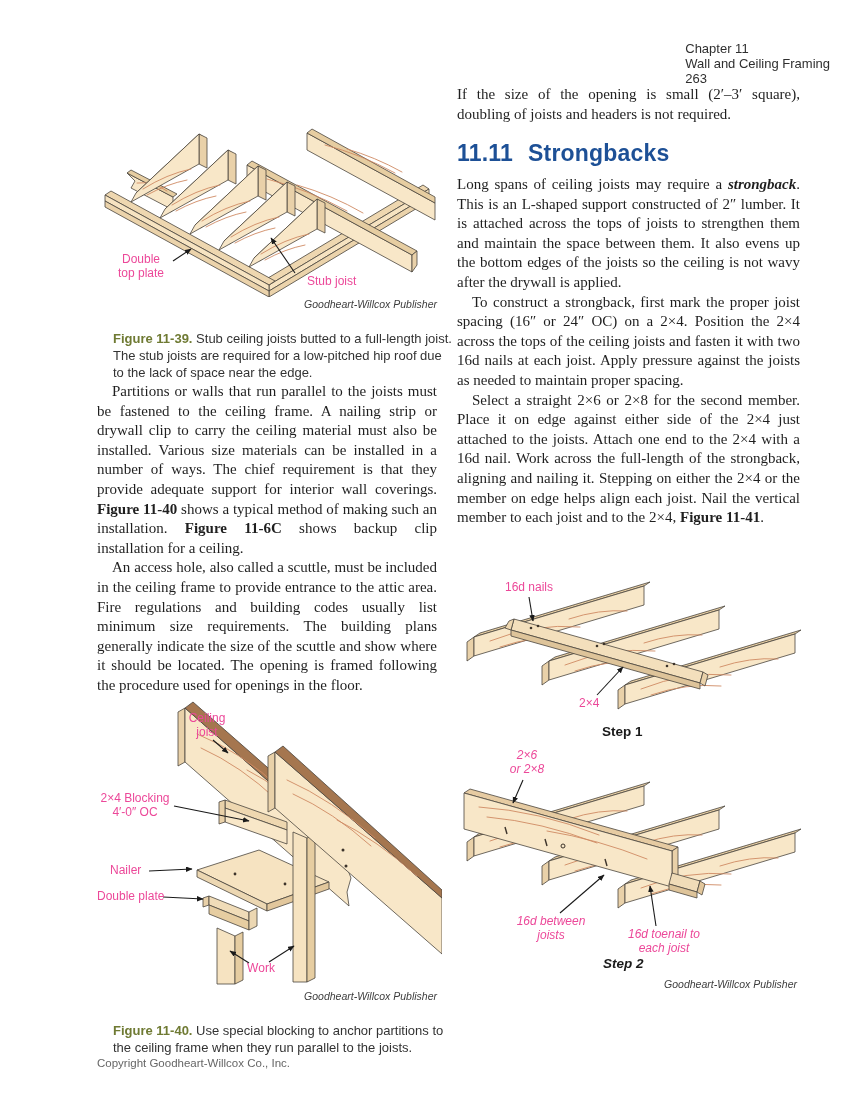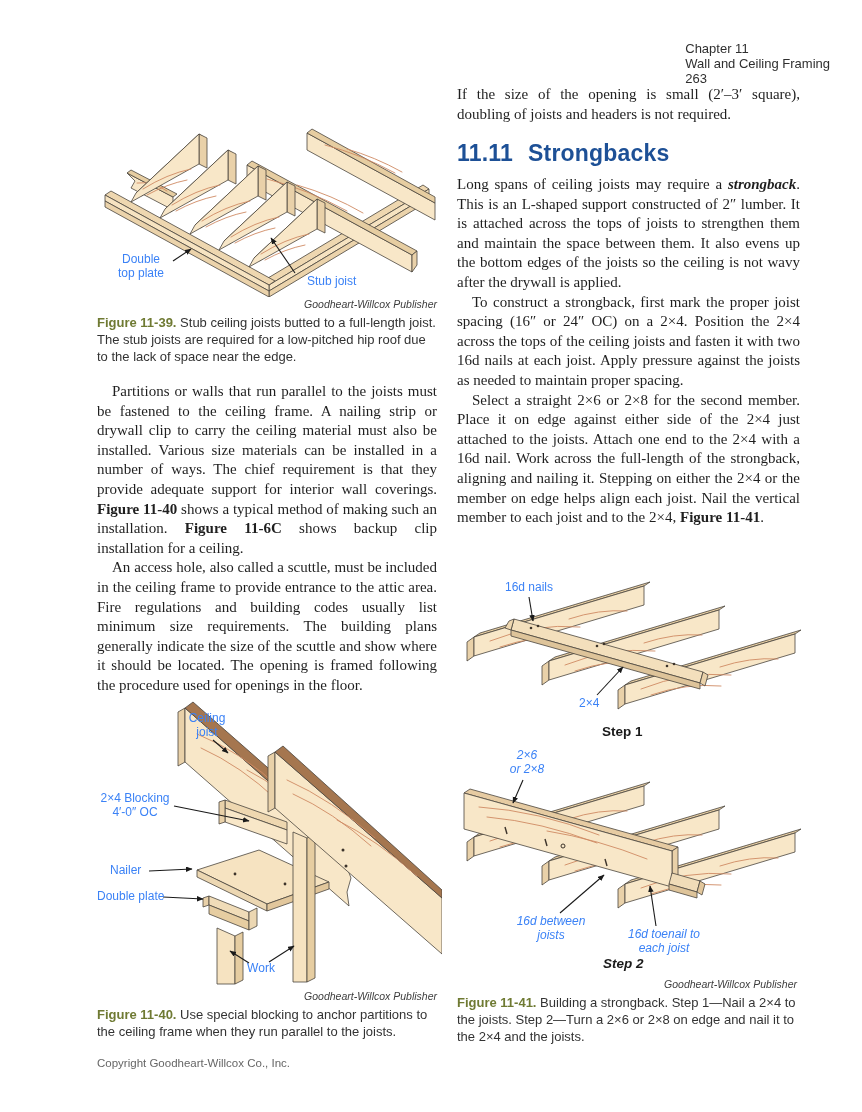--- a/index.html
+++ b/index.html
@@ -19,27 +19,27 @@
   .bodytext p.indent{text-indent:15px;}
   b.fig-ref{font-weight:bold;}
   .bi{font-weight:bold;font-style:italic;}
   
   .section-heading{position:absolute;top:55px;left:0;margin:0;font-family:"Liberation Sans",sans-serif;
                    font-size:23px;font-weight:bold;color:#1d5096;letter-spacing:.2px;}
   .section-heading .ht{margin-left:15px;}
   
   .credit{font-family:"Liberation Sans",sans-serif;font-style:italic;font-size:10.5px;color:#3d3d3d;
           text-align:right;}
-  .caption{font-family:"Liberation Sans",sans-serif;font-size:13px;line-height:17px;color:#333;margin:0;}
+  .caption{font-family:"Liberation Sans",sans-serif;font-size:13px;line-height:17px;color:#333;margin:16px;}
   .caption .figno{font-weight:bold;color:#6f7a33;}
   
   .fig{position:absolute;left:0;}
   .fig svg{position:absolute;left:0;top:0;}
   .fig-label{position:absolute;font-family:"Liberation Sans",sans-serif;font-size:12px;line-height:13.5px;
-             color:#3b82f6;white-space:pre-line;}
+             color:#ec4899;white-space:pre-line;}
   .fig-label.center{text-align:center;}
   .step-label{position:absolute;font-family:"Liberation Sans",sans-serif;font-size:13.5px;font-weight:bold;color:#1a1a1a;}
   .copyright{position:absolute;left:97px;top:1057px;font-family:"Liberation Sans",sans-serif;
              font-size:11.5px;color:#666;}
   
   svg .w{stroke:#4a453d;stroke-width:.8;stroke-linejoin:round;}
   svg .grain{stroke:#cf8a63;stroke-width:.9;fill:none;stroke-linecap:round;}
   svg .arrow{stroke:#1a1a1a;stroke-width:1.1;fill:none;marker-end:url(#ah);}
   svg .nail{fill:#3c332a;}
   .hidden-defs{position:absolute;width:0;height:0;}
@@ -262,21 +262,17 @@
         <div class="fig-label center" style="left:42px;top:2px;width:56px;">2×6
 or 2×8</div>
         <div class="fig-label center" style="left:48px;top:168px;width:92px;">16d between
 joists</div>
         <div class="fig-label center" style="left:158px;top:181px;width:98px;">16d toenail to
 each joist</div>
         <div class="step-label" style="left:146px;top:209px;">Step 2</div>
       </div>
 
       <div class="credit" style="position:absolute;top:403px;width:340px;">Goodheart-Willcox Publisher</div>
-      <p class="caption" style="position:absolute;top:419px;width:343px;">
-        <b class="figno">Figure 11-41.</b>
-        <span>Building a strongback. Step 1—Nail a 2×4 to the joists. Step 2—Turn a 2×6 or 2×8 on edge and nail it to the 2×4 and the joists.</span>
-      </p>
     </div>
   </section>
 
   <div class="copyright">Copyright Goodheart-Willcox Co., Inc.</div>
 </div>
 
 </body></html>

